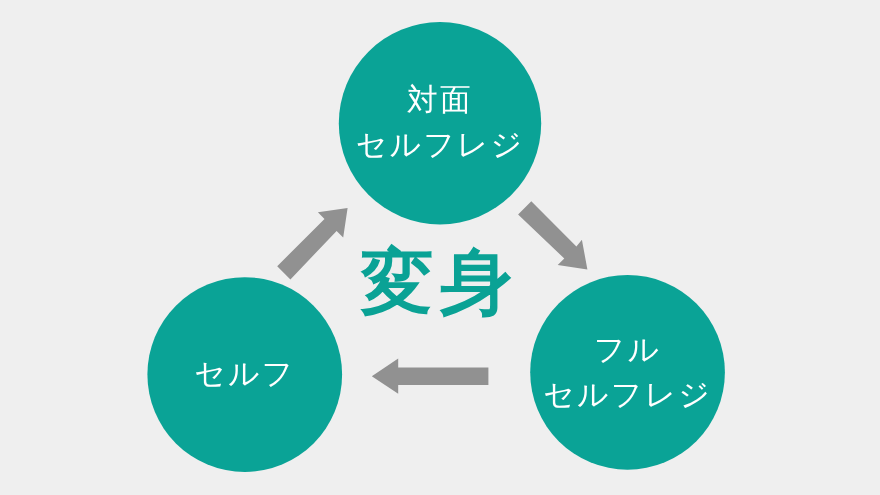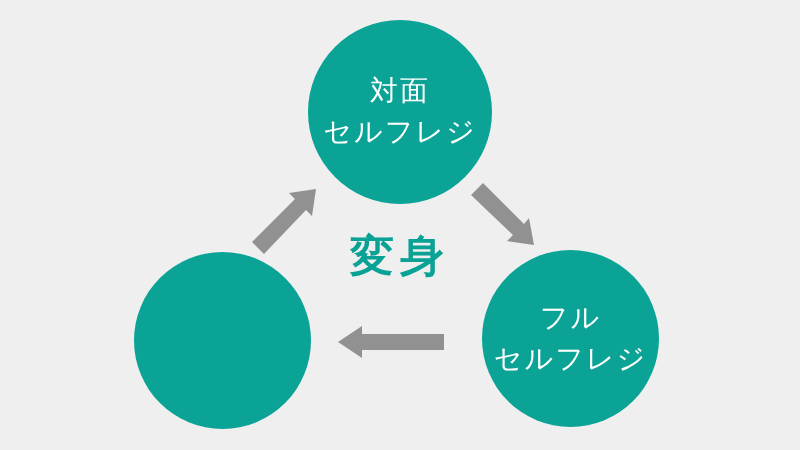--- a/index.html
+++ b/index.html
@@ -33,21 +33,21 @@
     letter-spacing: 2px;
   }
   .circle-top { left: 308px; top: 20px;  width: 184px; height: 184px; }
   .circle-bl  { left: 134px; top: 252px; width: 177px; height: 177px; }
   .circle-br  { left: 482px; top: 250px; width: 177px; height: 177px; }
   .center-label {
     position: absolute;
     left: 310px; top: 227px;
     width: 180px;
     text-align: center;
-    font-size: 44px;
+    font-size: 66px;
     line-height: 58px;
     font-weight: 600;
     letter-spacing: 6px;
     color: var(--center-text, #0aa396);
   }
 </style>
 </head>
 <body>
 
 <div class="canvas">
@@ -62,17 +62,18 @@
     <span>対面</span>
     <span>セルフレジ</span>
   </div>
 
   <div class="circle circle-br">
     <span>フル</span>
     <span>セルフレジ</span>
   </div>
 
   <div class="circle circle-bl">
+    <span>セルフ</span>
   </div>
 
   <div class="center-label">変身</div>
 
 </div>
 
 </body></html>

